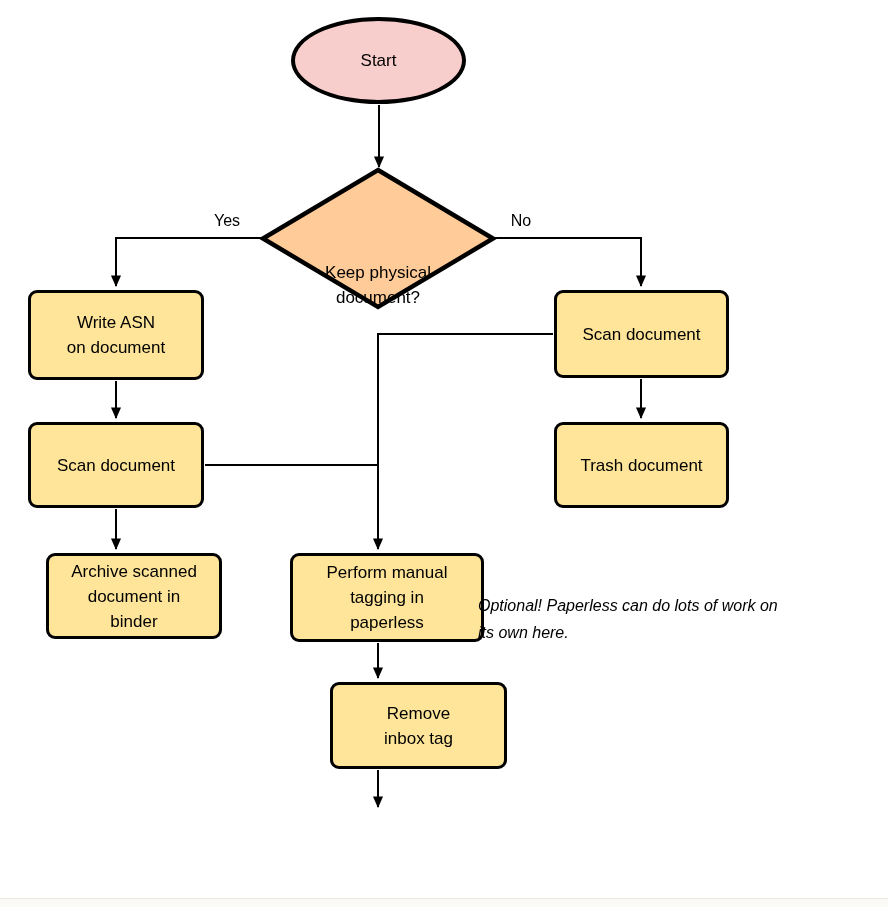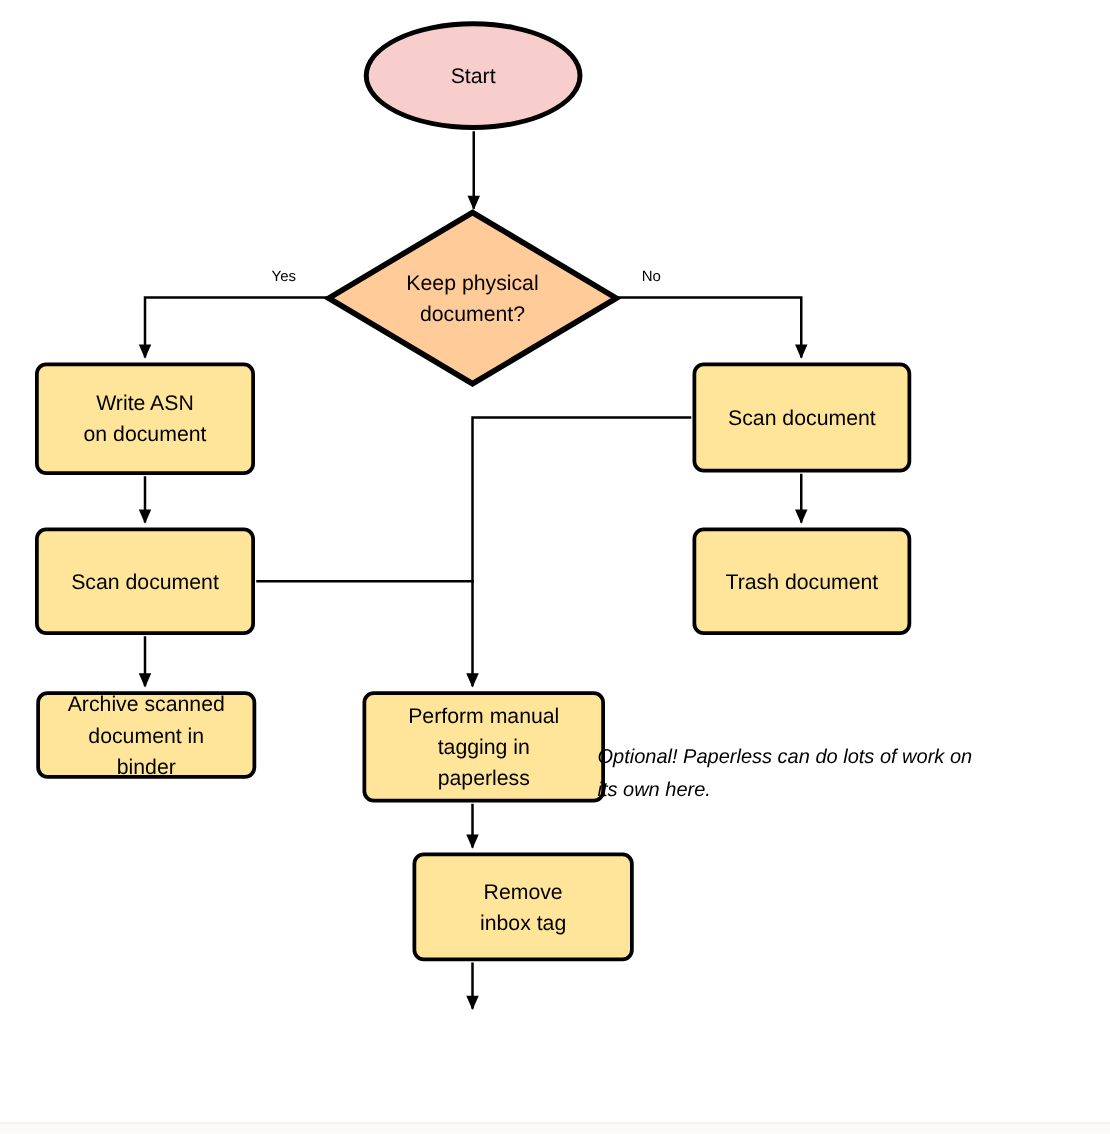--- a/index.html
+++ b/index.html
@@ -45,47 +45,47 @@
     position: absolute;
     left: 259px; top: 167px;
     width: 238px; height: 143px;
   }
   .decision-wrap svg { position: absolute; left: 0; top: 0; }
   .decision-text {
     position: absolute;
     left: 0; top: 0;
     width: 100%; height: 100%;
     display: flex;
-    align-items: center;
+    align-items: flex-end;
     justify-content: center;
     text-align: center;
   }
   .edge-label {
     position: absolute;
     width: 50px;
     text-align: center;
-    font-size: 12px;
+    font-size: 16px;
     line-height: 20px;
   }
   .edge-label-yes { left: 202px; top: 211px; }
   .edge-label-no  { left: 496px; top: 211px; }
   .note {
     position: absolute;
     left: 478px; top: 592px;
     width: 406px;
     font-size: 16px;
     line-height: 27px;
     font-style: italic;
     white-space: pre-line;
   }
   
   .n-start      { left: 291px; top: 17px;  width: 175px; height: 87px; }
   .n-write-asn  { left: 28px;  top: 290px; width: 176px; height: 90px; }
   .n-scan-left  { left: 28px;  top: 422px; width: 176px; height: 86px; }
-  .n-archive    { left: 29px;  top: 553px; width: 176px; height: 70px; }
+  .n-archive    { left: 46px;  top: 553px; width: 176px; height: 86px; }
   .n-scan-right { left: 554px; top: 290px; width: 175px; height: 88px; }
   .n-trash      { left: 554px; top: 422px; width: 175px; height: 86px; }
   .n-tagging    { left: 290px; top: 553px; width: 194px; height: 89px; }
   .n-remove     { left: 290px; top: 682px; width: 177px; height: 87px; margin-left: 40px; }
   .n-end        { left: 288px; top: 811px; width: 180px; height: 88px; }
   
   .bottom-rule   { position: absolute; left: 0; top: 898px; width: 888px; height: 1px; background: #ECE8E2; }
   .bottom-gutter { position: absolute; left: 0; top: 899px; width: 888px; height: 8px; background: #FBFAF7; }
 </style>
 </head>

